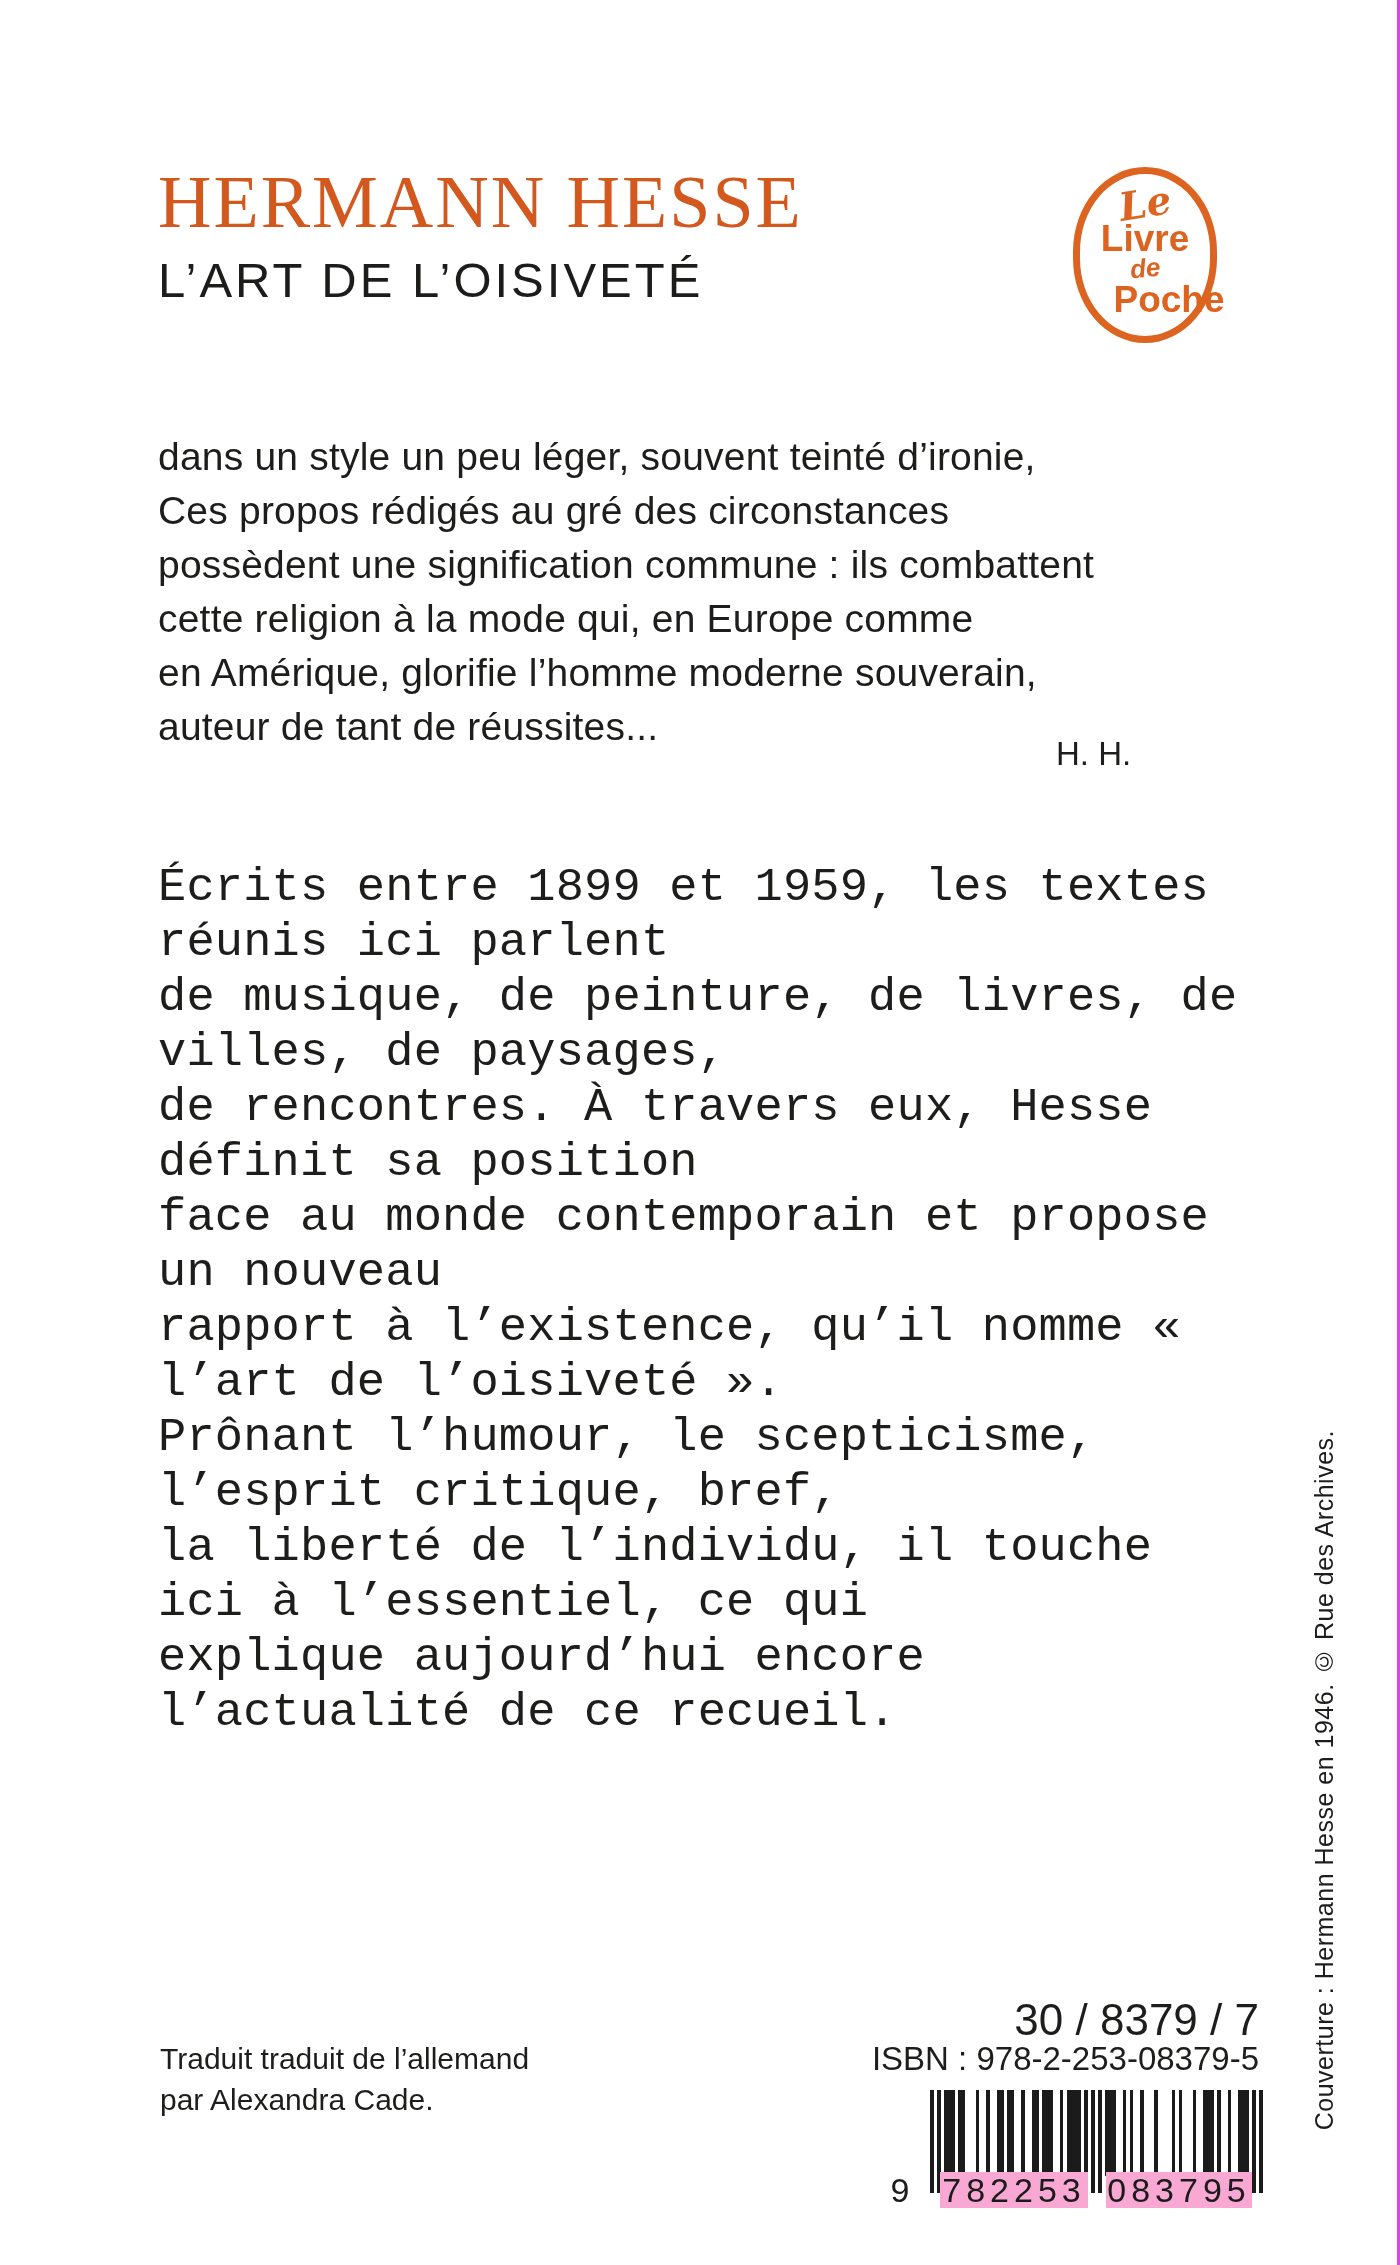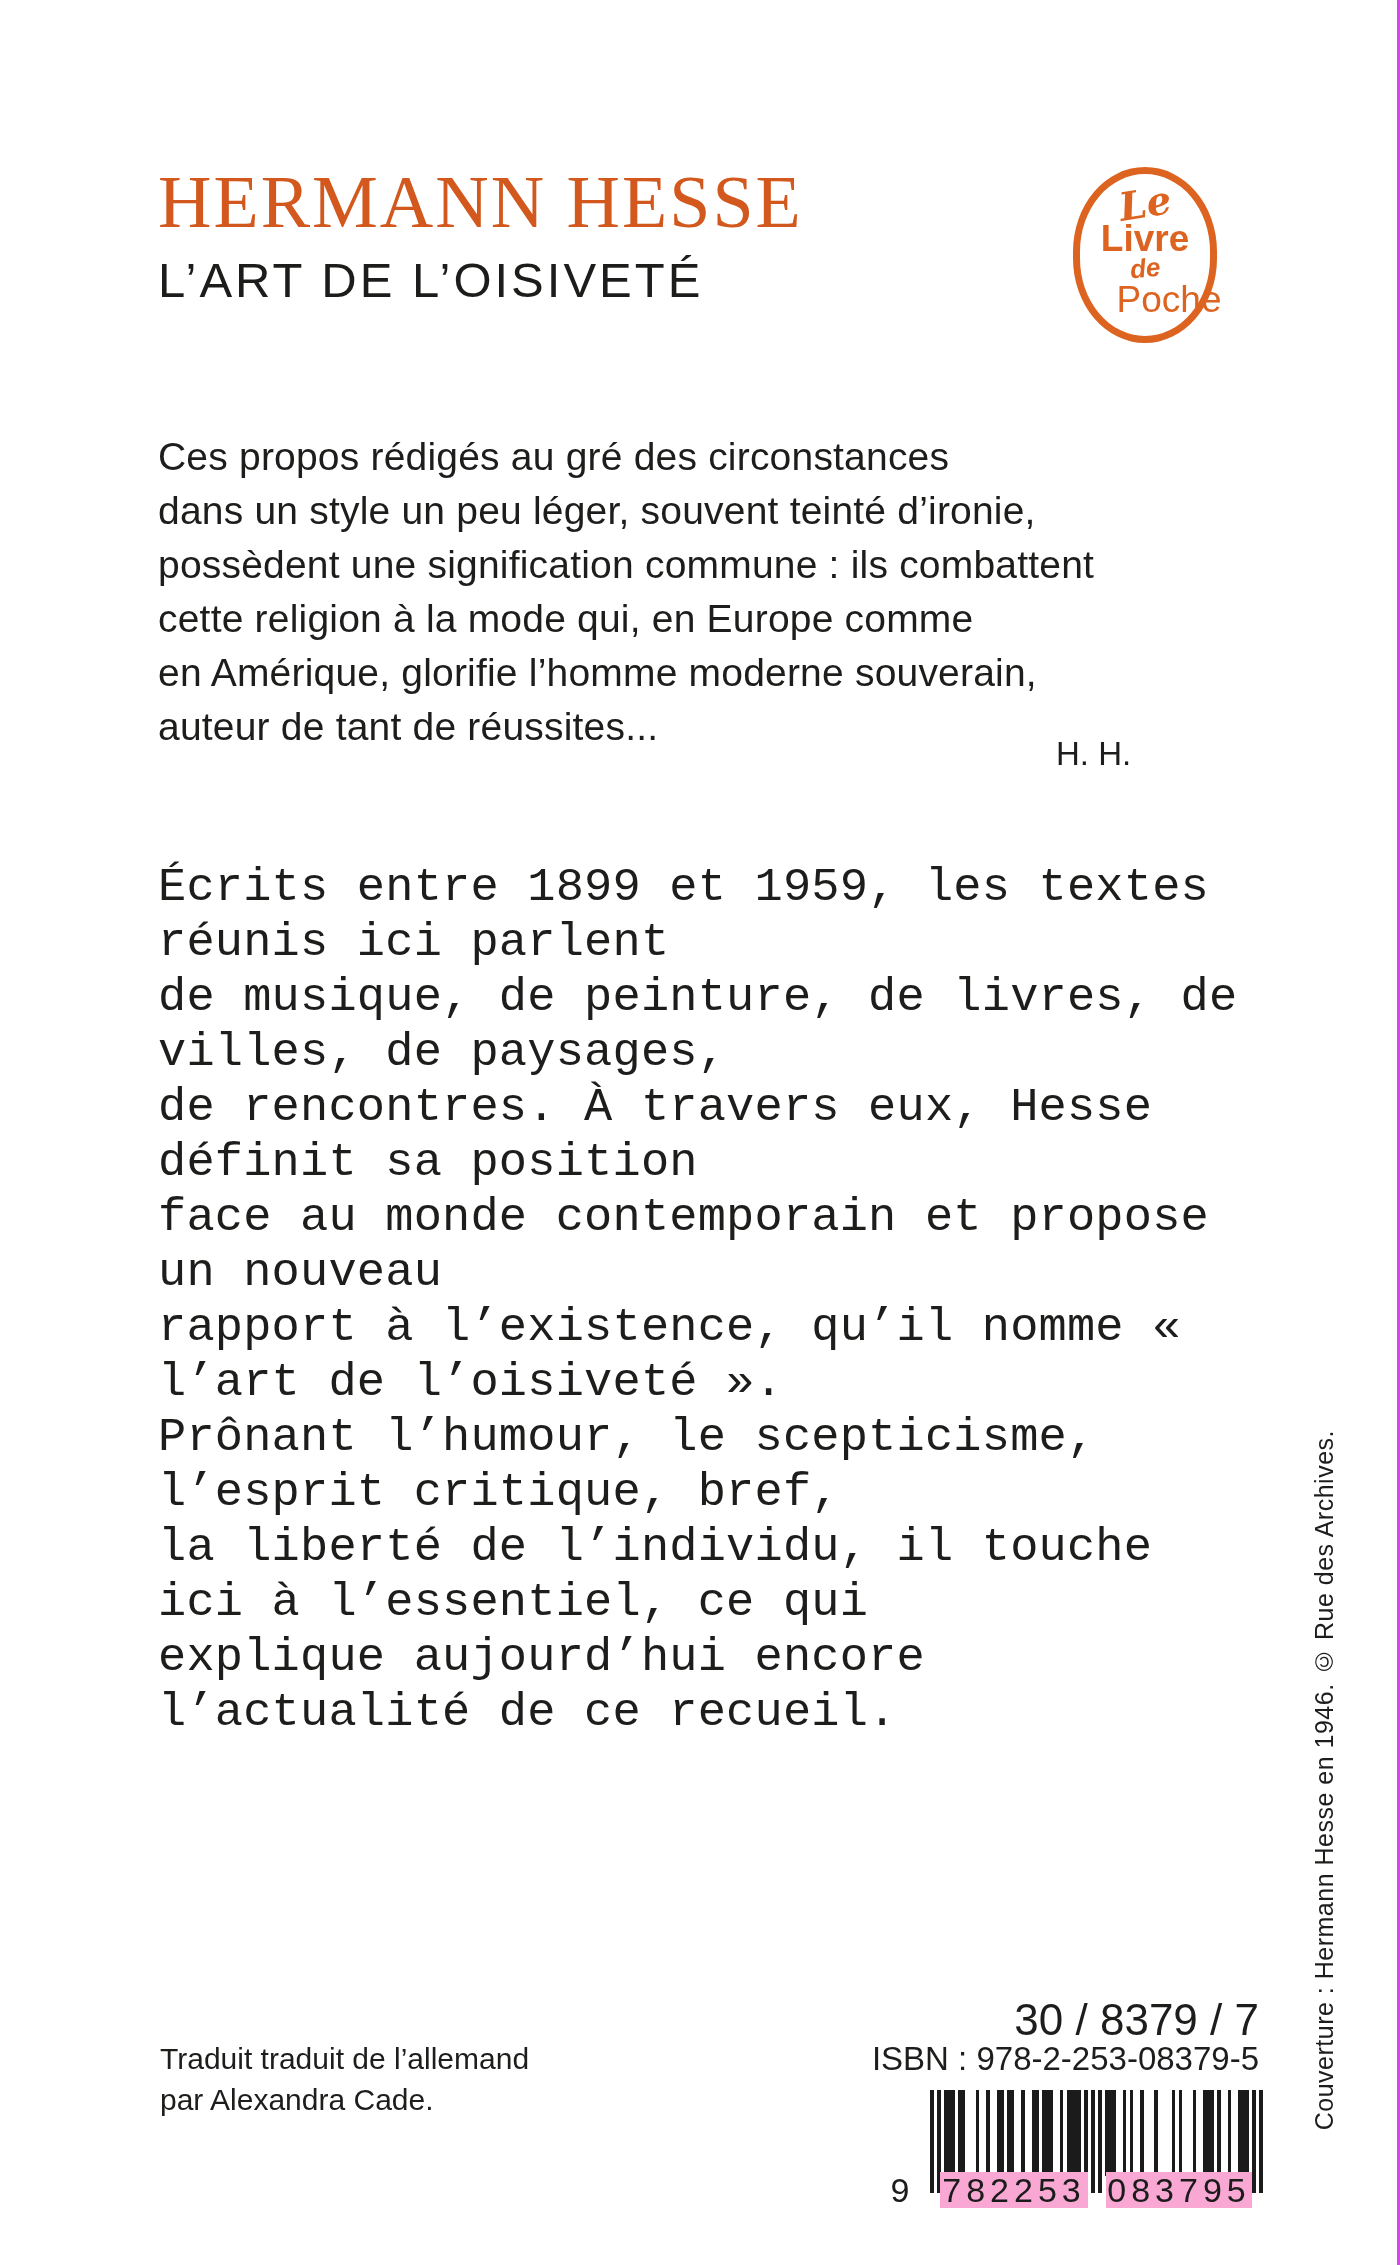--- a/index.html
+++ b/index.html
@@ -34,21 +34,21 @@
     display:flex;flex-direction:column;align-items:center;
     color:#dd6420;
   }
   .logo-le{
     font-family:"DejaVu Serif",serif;font-style:italic;font-weight:bold;
     font-size:39px;line-height:34px;margin-top:12px;
     transform:rotate(-9deg);
   }
   .logo-livre{font-weight:bold;font-size:37px;line-height:37px;}
   .logo-de{font-style:italic;font-weight:bold;font-size:26px;line-height:23px;transform:rotate(-6deg);}
-  .logo-poche{font-weight:normal;font-size:37px;line-height:39px;margin-left:48px;}
+  .logo-poche{font-weight:bold;font-size:37px;line-height:39px;margin-left:48px;}
   
   .quote{
     position:absolute;left:158px;top:430px;width:1045px;
     font-size:39px;line-height:54px;letter-spacing:0.2px;
   }
   .signature{
     position:absolute;left:1056px;top:737px;
     font-size:33px;line-height:1;white-space:nowrap;
   }
   
@@ -105,22 +105,22 @@
   <div class="title">L’ART DE L’OISIVETÉ</div>
 
   <div class="logo">
     <div class="logo-le">Le</div>
     <div class="logo-livre">Livre</div>
     <div class="logo-de">de</div>
     <div class="logo-poche">Poche</div>
   </div>
 
   <div class="quote">
+    <div>dans un style un peu léger, souvent teinté d’ironie,</div>
     <div>Ces propos rédigés au gré des circonstances</div>
-    <div>dans un style un peu léger, souvent teinté d’ironie,</div>
     <div>possèdent une signification commune : ils combattent</div>
     <div>cette religion à la mode qui, en Europe comme</div>
     <div>en Amérique, glorifie l’homme moderne souverain,</div>
     <div>auteur de tant de réussites...</div>
   </div>
   <div class="signature">H. H.</div>
 
   <div class="summary">
     <div>Écrits entre 1899 et 1959, les textes réunis ici parlent</div>
     <div>de musique, de peinture, de livres, de villes, de paysages,</div>

